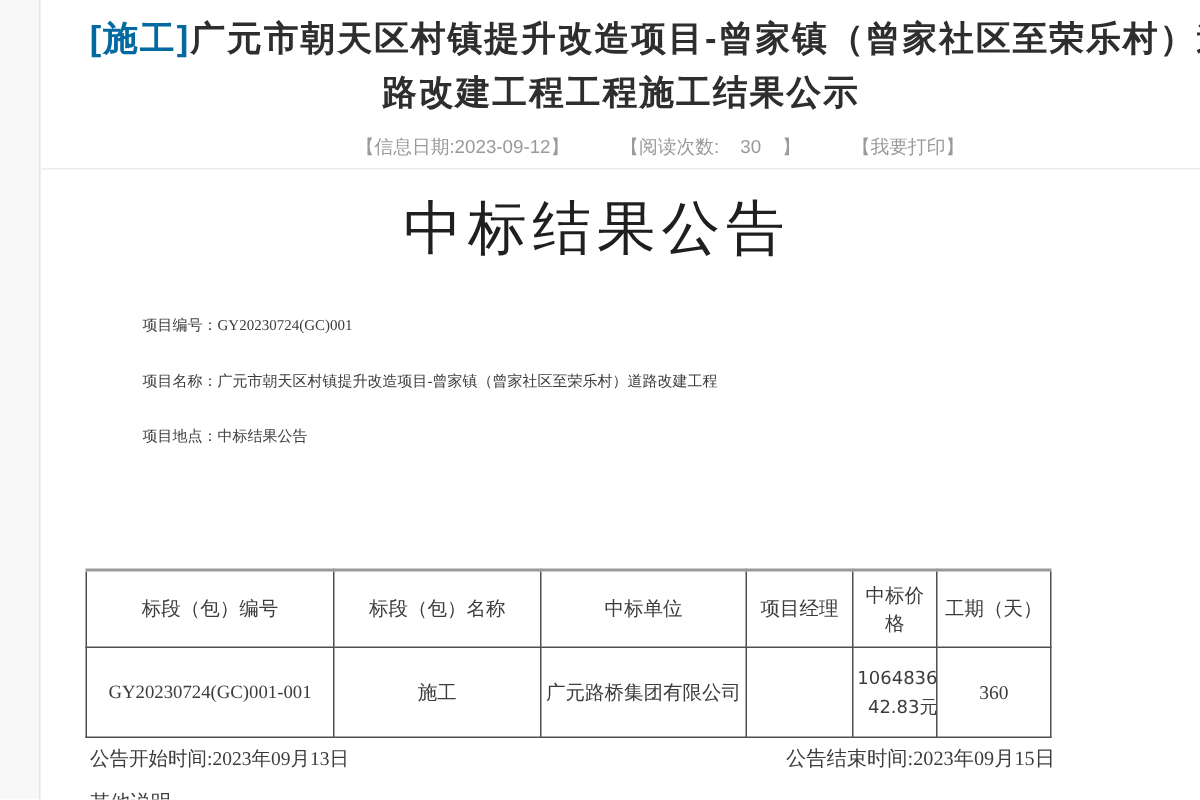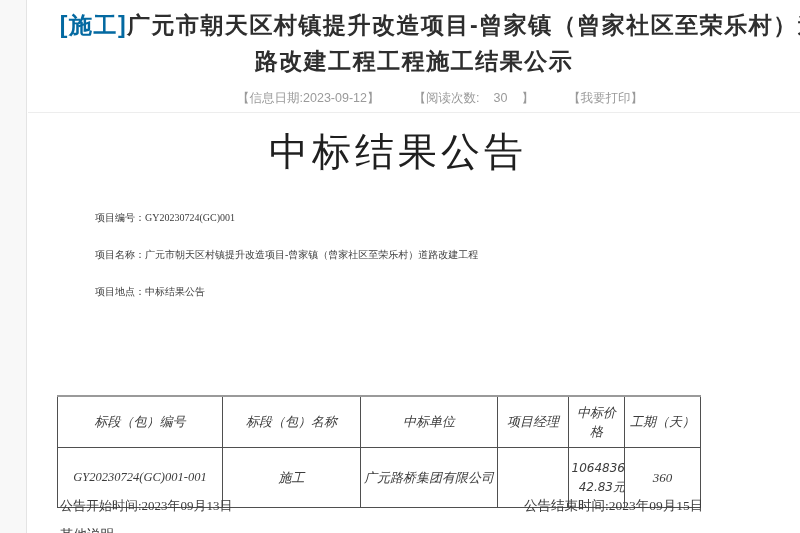--- a/index.html
+++ b/index.html
@@ -32,25 +32,24 @@
   .heading {
     position:absolute; left:0; top:125px; width:828px; text-align:center;
     transform:translateX(-16px);
     font-family:"Liberation Serif","DejaVu Serif",serif;
     font-size:39px; font-weight:normal; letter-spacing:4px; color:#1f1f1f;
   }
   .fields { position:absolute; left:95px; top:208px; font-size:10px; }
   .field-line { line-height:20px; margin-bottom:17px; white-space:nowrap; }
   .pair2 { margin-left:28px; }
   .result-table {
-    position:absolute; left:57px; top:395px; width:643px;
+    position:absolute; left:57px; top:379px; width:643px;
     border-collapse:collapse; table-layout:fixed;
     font-size:13px; color:#3c3c3c; text-align:center;
     border-top:2px solid #9a9a9a;
-    font-style:italic;
   }
   .result-table th, .result-table td {
     border:1px solid #4f4f4f; font-weight:normal; padding:2px; overflow:hidden;
   }
   .result-table .hrow { height:44px; }
   .result-table .drow { height:60px; }
   .cell-code { font-size:12.5px; }
   .hdr-narrow { width:44px; margin:4px auto; line-height:19px; }
   .price-inner {
     width:54px; margin:0 auto; word-break:break-all; text-align:right;

